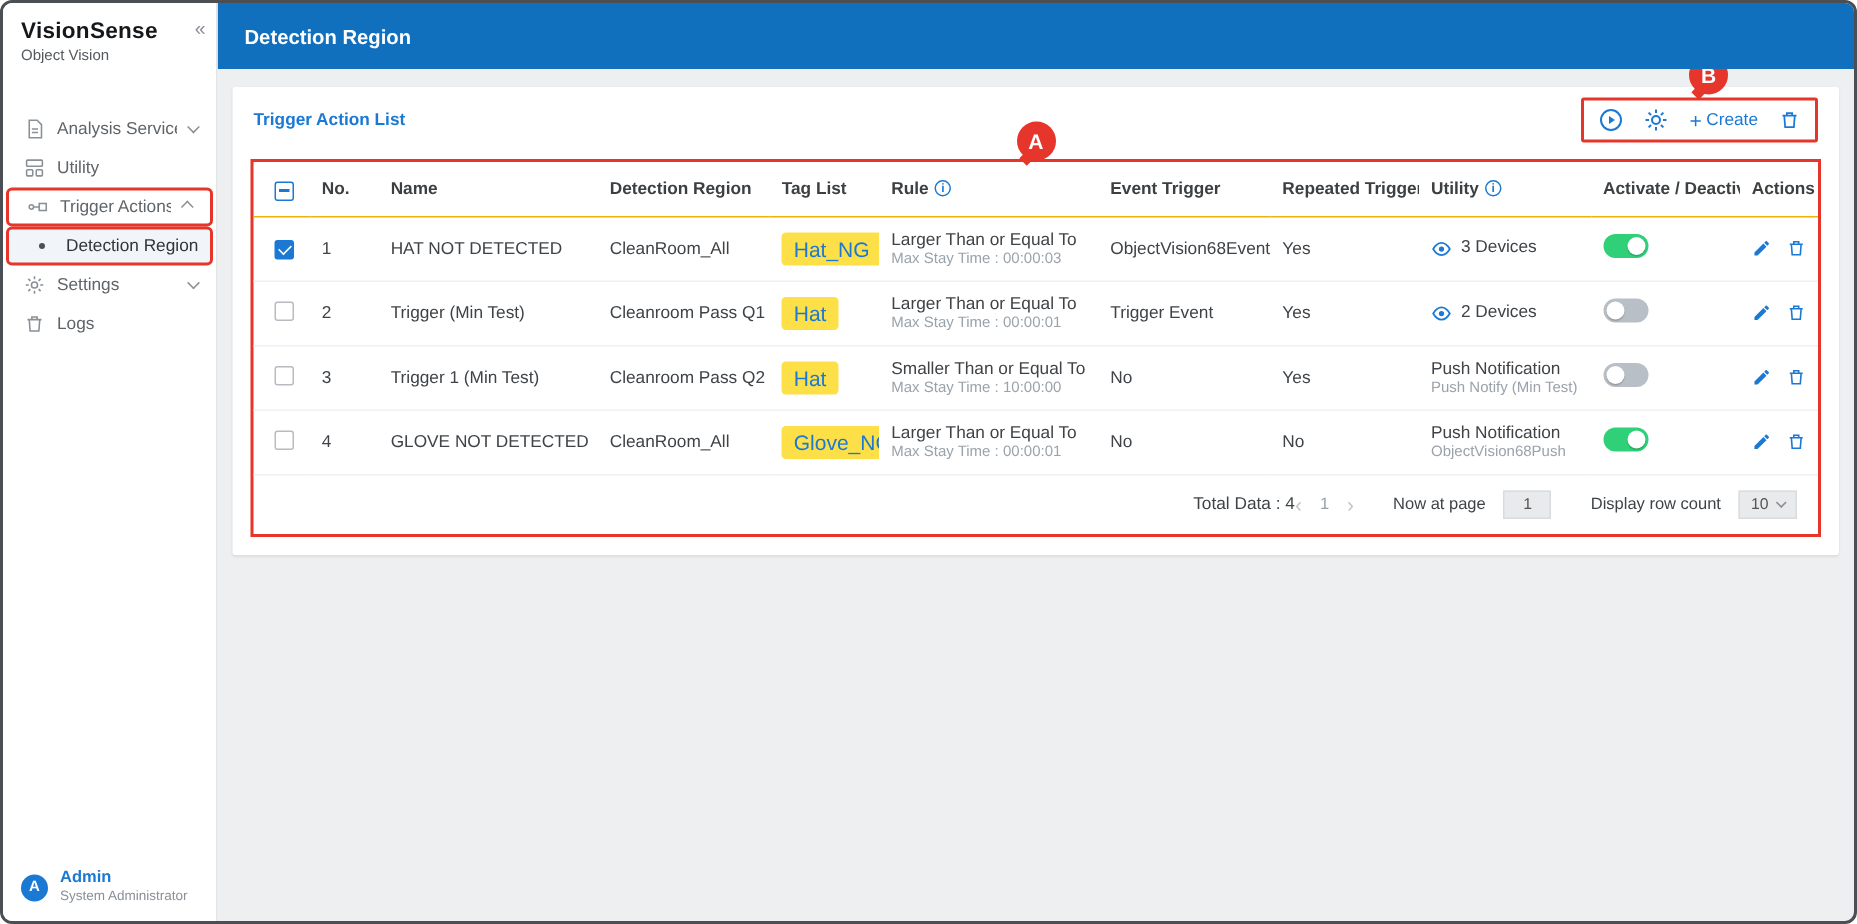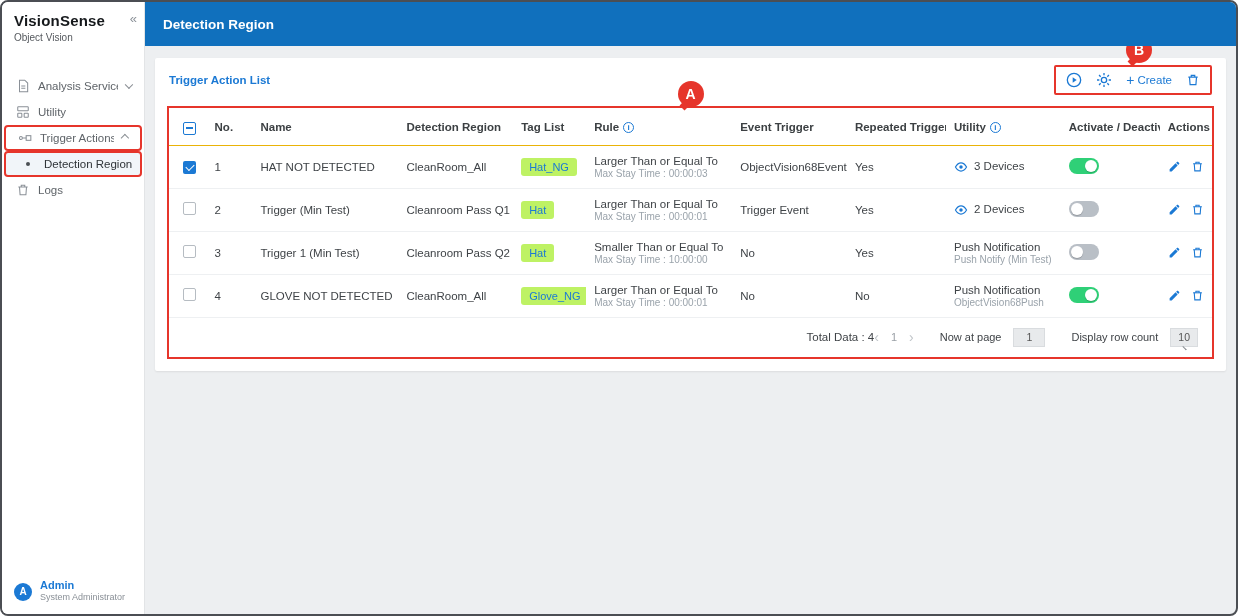--- a/index.html
+++ b/index.html
@@ -50,42 +50,42 @@
   .cell-sub { font-size:10px; color:#9aa3ab; margin-top:1px; white-space:nowrap; }
   .cell-main { white-space:nowrap; }
 
   .checkbox { width:13px; height:13px; border-radius:2px; display:inline-flex; align-items:center; justify-content:center; cursor:pointer; }
   .checkbox.checked { background:#1b79d4; }
   .checkbox.checked::after { content:""; width:7px; height:4px; border-left:1.6px solid #fff; border-bottom:1.6px solid #fff; transform:rotate(-45deg); margin-top:-2px; }
   .checkbox.unchecked { background:#fff; border:1.5px solid #b6bcc2; }
   .checkbox.indeterminate { background:#fff; border:1.5px solid #1b79d4; }
   .checkbox.indeterminate::after { content:""; width:7px; height:2px; background:#1b79d4; }
 
-  .tag { display:inline-block; background:#bef264; color:#1b79d4; font-size:11px; padding:3px 8px; border-radius:3px; white-space:nowrap; }
+  .tag { display:inline-block; background:#fde047; color:#1b79d4; font-size:14px; padding:3px 8px; border-radius:3px; white-space:nowrap; }
 
   .info-i { display:inline-flex; width:11px; height:11px; border:1px solid #1b79d4; border-radius:50%; color:#1b79d4; font-size:8px; align-items:center; justify-content:center; margin-left:4px; vertical-align:1px; font-style:normal; cursor:pointer; }
 
   .utility-flex { display:flex; align-items:flex-start; gap:6px; white-space:nowrap; }
 
   .toggle { width:30px; height:16px; border-radius:9px; position:relative; cursor:pointer; display:inline-block; }
   .toggle .knob { width:12px; height:12px; border-radius:50%; background:#fff; position:absolute; top:2px; box-shadow:0 1px 1px rgba(0,0,0,.2); }
   .toggle.on { background:#2fd077; } .toggle.on .knob { right:2px; }
   .toggle.off { background:#b9bfc6; } .toggle.off .knob { left:2px; }
 
   .row-actions { display:flex; align-items:center; gap:10px; }
   .icon-btn { display:inline-flex; cursor:pointer; }
 
   .tfooter { display:flex; align-items:center; justify-content:flex-end; padding:10px 14px; }
   .tfooter .total { font-size:11.5px; color:#3f4347; }
   .pager { display:flex; align-items:center; gap:12px; }
   .pg-arrow { color:#c0c5c9; font-size:14px; cursor:pointer; line-height:1; }
   .pg-num { color:#9aa0a6; font-size:11px; cursor:pointer; }
   .pg-label { font-size:11px; color:#3f4347; margin-left:14px; }
   .pg-input { width:32px; height:19px; background:#e8eaec; border:1px solid #d9dcdf; text-align:center; font-size:10.5px; color:#555; font-family:"Liberation Sans",sans-serif; }
-  .pg-select { display:inline-flex; align-items:center; gap:6px; background:#e8eaec; border:1px solid #d9dcdf; padding:2px 7px; height:19px; font-size:10.5px; color:#555; cursor:pointer;flex-direction:column; }
+  .pg-select { display:inline-flex; align-items:center; gap:6px; background:#e8eaec; border:1px solid #d9dcdf; padding:2px 7px; height:19px; font-size:10.5px; color:#555; cursor:pointer; }
   .pg-select .chev { margin:0; width:5px; height:5px; transform:rotate(45deg) translate(-1px,-1px); }
 
   .balloon { position:absolute; width:26px; height:26px; border-radius:50%; background:#e6352b; color:#fff; font-weight:700; font-size:14px; display:flex; align-items:center; justify-content:center; z-index:6; }
   .balloon::after { content:""; position:absolute; bottom:-2px; left:3px; width:7px; height:7px; background:#e6352b; transform:rotate(45deg); z-index:-1; }
   .balloon-a { top:-27px; left:calc(50% - 13px); }
   .balloon-b { top:-30px; right:58px; }
 </style>
 </head>
 <body>
 
@@ -127,20 +127,37 @@
               <line x1="7.5" y1="12" x2="14" y2="12"></line>
               <rect x="14" y="8" width="8" height="8"></rect>
             </svg>
           </span>
         <span class="lbl">Trigger Actions</span>
         <span class="chev up"></span>
       </div>
       <div class="nav-item red-annot active-sub">
         <span class="bullet"></span>
         <span class="lbl">Detection Region</span>
+      </div>
+      <div class="nav-item">
+        <span class="ic">
+            <svg viewBox="0 0 24 24" width="14" height="14" fill="none" stroke="#8a9097" stroke-width="1.8">
+              <circle cx="12" cy="12" r="3.5"></circle>
+              <line x1="12" y1="2" x2="12" y2="5.5"></line>
+              <line x1="12" y1="18.5" x2="12" y2="22"></line>
+              <line x1="2" y1="12" x2="5.5" y2="12"></line>
+              <line x1="18.5" y1="12" x2="22" y2="12"></line>
+              <line x1="5" y1="5" x2="7.3" y2="7.3"></line>
+              <line x1="16.7" y1="16.7" x2="19" y2="19"></line>
+              <line x1="19" y1="5" x2="16.7" y2="7.3"></line>
+              <line x1="7.3" y1="16.7" x2="5" y2="19"></line>
+            </svg>
+          </span>
+        <span class="lbl">Settings</span>
+        <span class="chev down"></span>
       </div>
       <div class="nav-item">
         <span class="ic">
             <svg viewBox="0 0 24 24" width="14" height="14" fill="none" stroke="#8a9097" stroke-width="1.8">
               <path d="M4 7h16"></path>
               <path d="M6 7l1 13h10l1-13"></path>
               <path d="M9 7V4h6v3"></path>
             </svg>
           </span>
         <span class="lbl">Logs</span>

